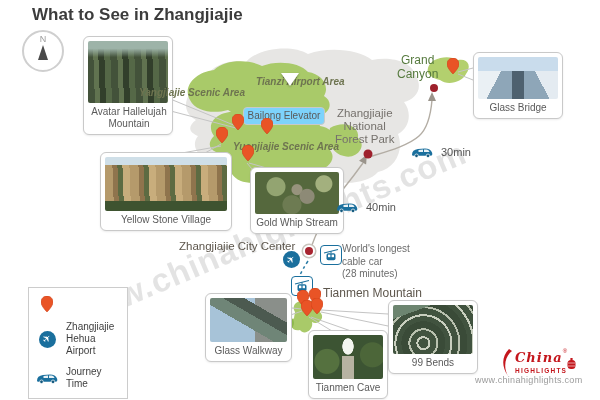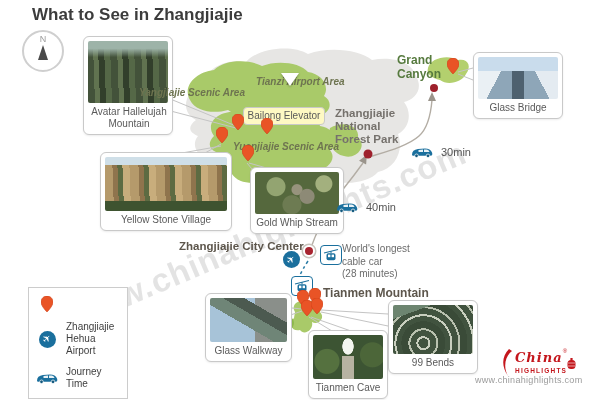--- a/index.html
+++ b/index.html
@@ -66,28 +66,28 @@
      linear-gradient(180deg,rgba(0,0,0,0) 0 48%,#b7b3a2 48%),
      radial-gradient(circle at 20% 60%,#55713f 0 12px,rgba(0,0,0,0) 13px),
      radial-gradient(circle at 85% 45%,#4c6639 0 12px,rgba(0,0,0,0) 13px);
      background-size:100% 100%,12px 100%,100% 100%,100% 100%;
      background-position:0 0,50% 0,0 0,0 0;background-repeat:no-repeat;}
   #card-99bends{left:388px;top:300px;width:80px;}
   #card-99bends .ph{height:49px;background:#2f4030;background-image:
      linear-gradient(160deg,#6d8570 0 18%,rgba(0,0,0,0) 18%),
      repeating-radial-gradient(circle at 38% 78%,#41533f 0 5px,#c9cfbf 5px 7px,#41533f 7px 13px,#b9c1af 13px 15px,#3a4b38 15px 22px);}
   
-  #bailong-box{left:243px;top:107px;width:80px;height:16px;background:#fef9c3;border:1px solid #c9c9c9;
+  #bailong-box{left:243px;top:107px;width:80px;height:16px;background:#7dd3fc;border:1px solid #c9c9c9;
      border-radius:4px;font-size:10px;color:#5a5a5a;text-align:center;line-height:16px;z-index:3;}
   
   .scenic{font-size:10px;font-style:italic;font-weight:bold;color:#6e7450;z-index:3;white-space:nowrap;}
   #lbl-yangjiajie{left:139px;top:87px;}
   #lbl-tianzi-area{left:256px;top:76px;}
   #lbl-yuanjiajie{left:233px;top:141px;}
-  .place{font-weight:bold;color:#5d564c;z-index:3;white-space:pre-line;line-height:1.15;}
+  .place{font-weight:normal;color:#5d564c;z-index:3;white-space:pre-line;line-height:1.15;text-align:center;}
   #lbl-forest-park{left:335px;top:107px;font-size:11.5px;color:#75716c;}
   #lbl-grand-canyon{left:397px;top:54px;font-size:12px;color:#567a3e;}
   #lbl-city-center{left:179px;top:240px;font-size:11.5px;white-space:nowrap;}
   #lbl-tianmen{left:323px;top:287px;font-size:12px;white-space:nowrap;}
   #lbl-cablecar-note{left:342px;top:243px;font-size:10px;color:#6c6c6c;z-index:3;
       white-space:pre-line;line-height:1.25;}
   .jtime{font-size:11px;color:#555;z-index:3;}
   #t30{left:441px;top:146px;} #t40{left:366px;top:201px;}
   
   .pin{width:12px;height:16px;z-index:4;}

